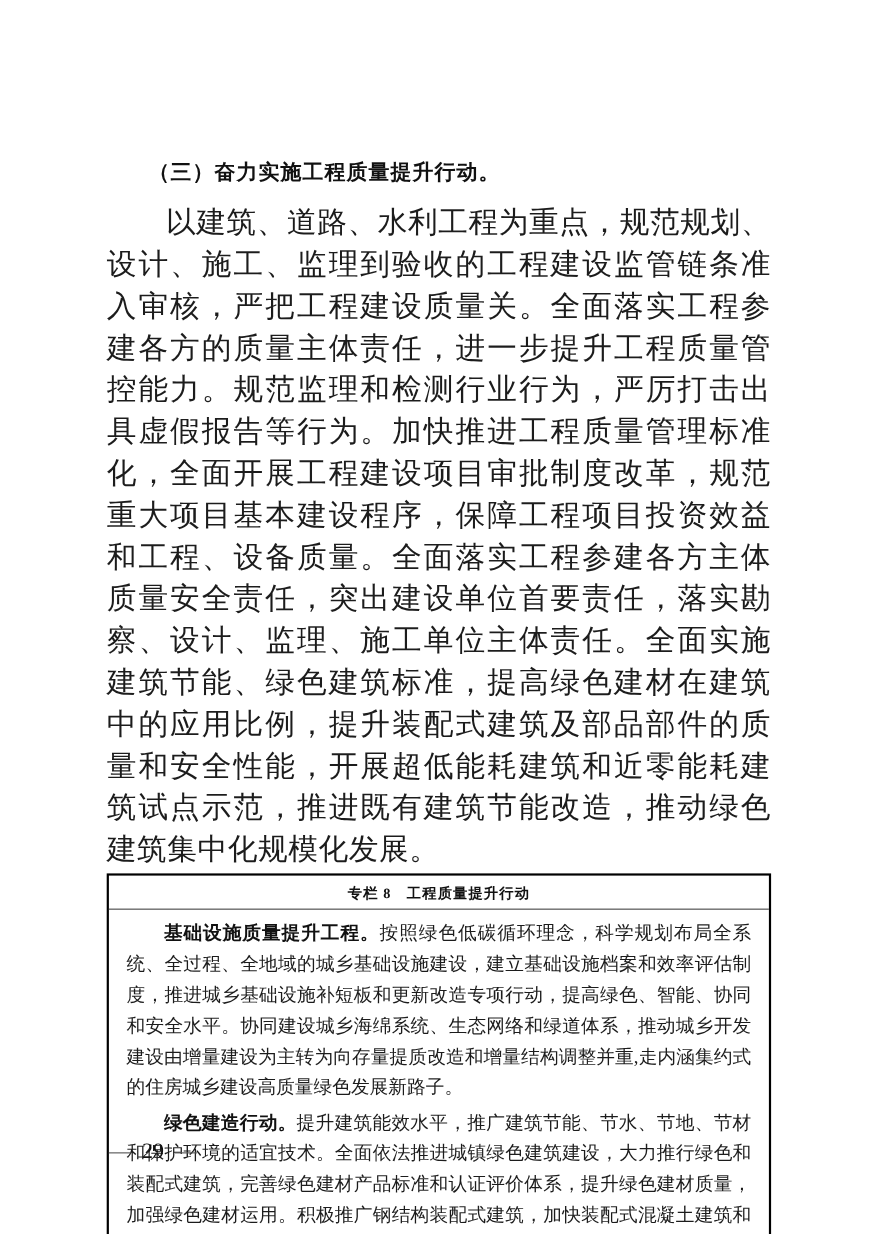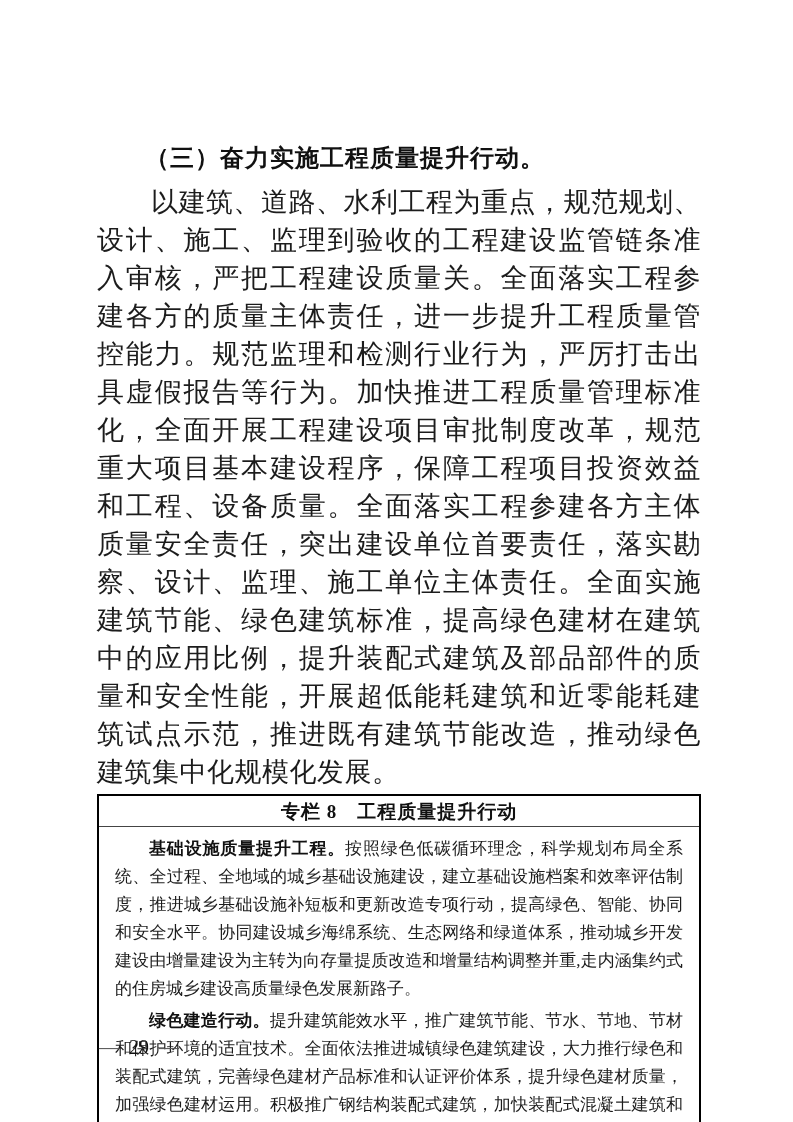--- a/index.html
+++ b/index.html
@@ -17,21 +17,21 @@
     overflow: hidden;
   }
   .content {
     position: absolute;
     left: 97px;
     top: 143px;
     width: 604px;
   }
   .heading {
     margin: 0;
-    font-size: 24px;
+    font-size: 19px;
     font-weight: bold;
     line-height: 30px;
     text-indent: 2em;
     letter-spacing: 1px;
     color: #111111;
   }
   .body-text {
     margin: 10px 0 0 0;
     font-size: 27px;
     line-height: 38px;
@@ -43,21 +43,21 @@
   }
   .callout-box {
     margin-top: 3px;
     border: 2px solid #000000;
     background: #ffffff;
   }
   .box-title {
     margin: 0;
     text-align: center;
     font-weight: bold;
-    font-size: 19px;
+    font-size: 13px;
     line-height: 23px;
     padding: 4px 0 3px 0;
     border-bottom: 1px solid #444444;
     letter-spacing: 1px;
     color: #111111;
   }
   .box-body {
     padding: 4px 12px 7px 12px;
   }
   .box-para {

